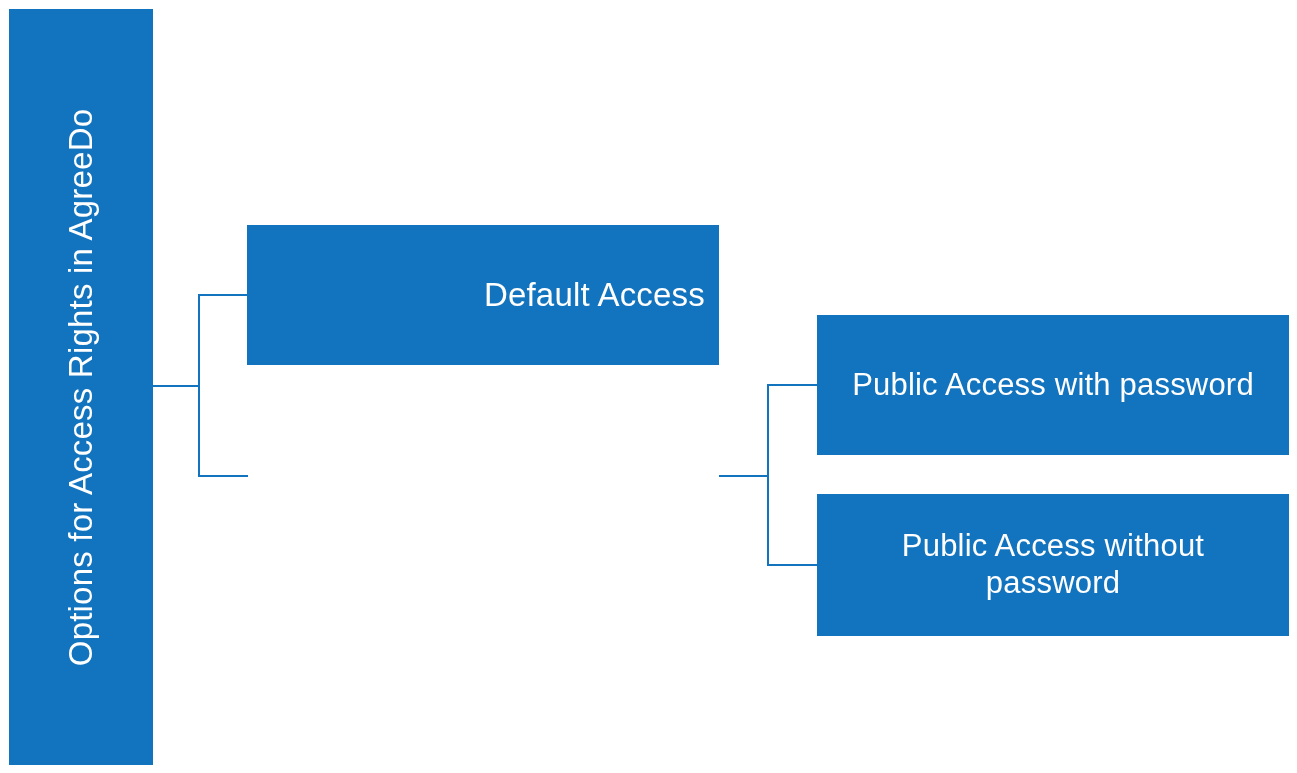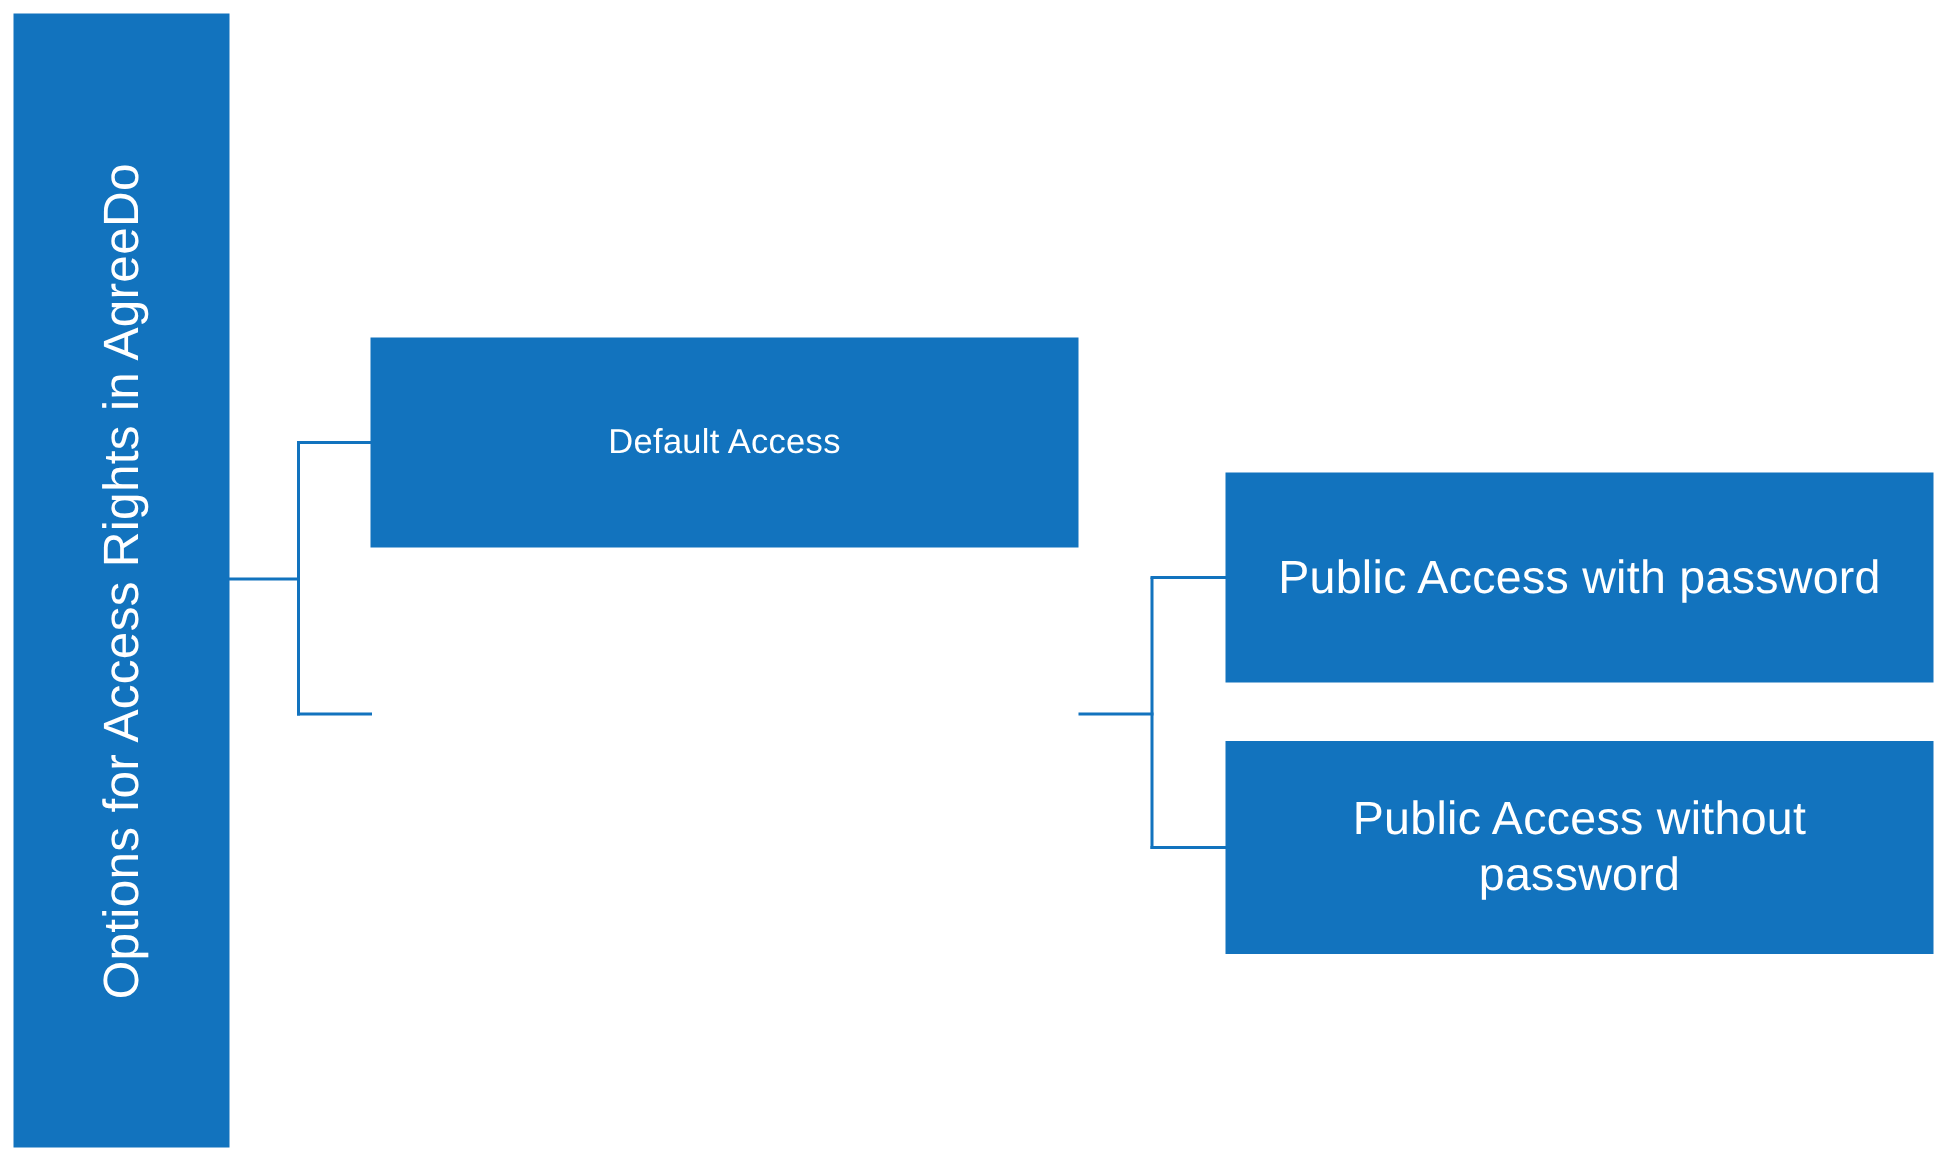--- a/index.html
+++ b/index.html
@@ -44,21 +44,22 @@
     font-size: 33px;
     line-height: 1;
     display: block;
   }
   
   #node-default-access {
     left: 247px;
     top: 225px;
     width: 472px;
     height: 140px;
-    font-size: 23px;
+    font-size: 33px;
+    justify-content: flex-end;
   }
   #node-public-access {
     left: 247px;
     top: 404px;
     width: 472px;
     height: 142px;
     font-size: 33px;
   }
   
   #node-public-with-password {

